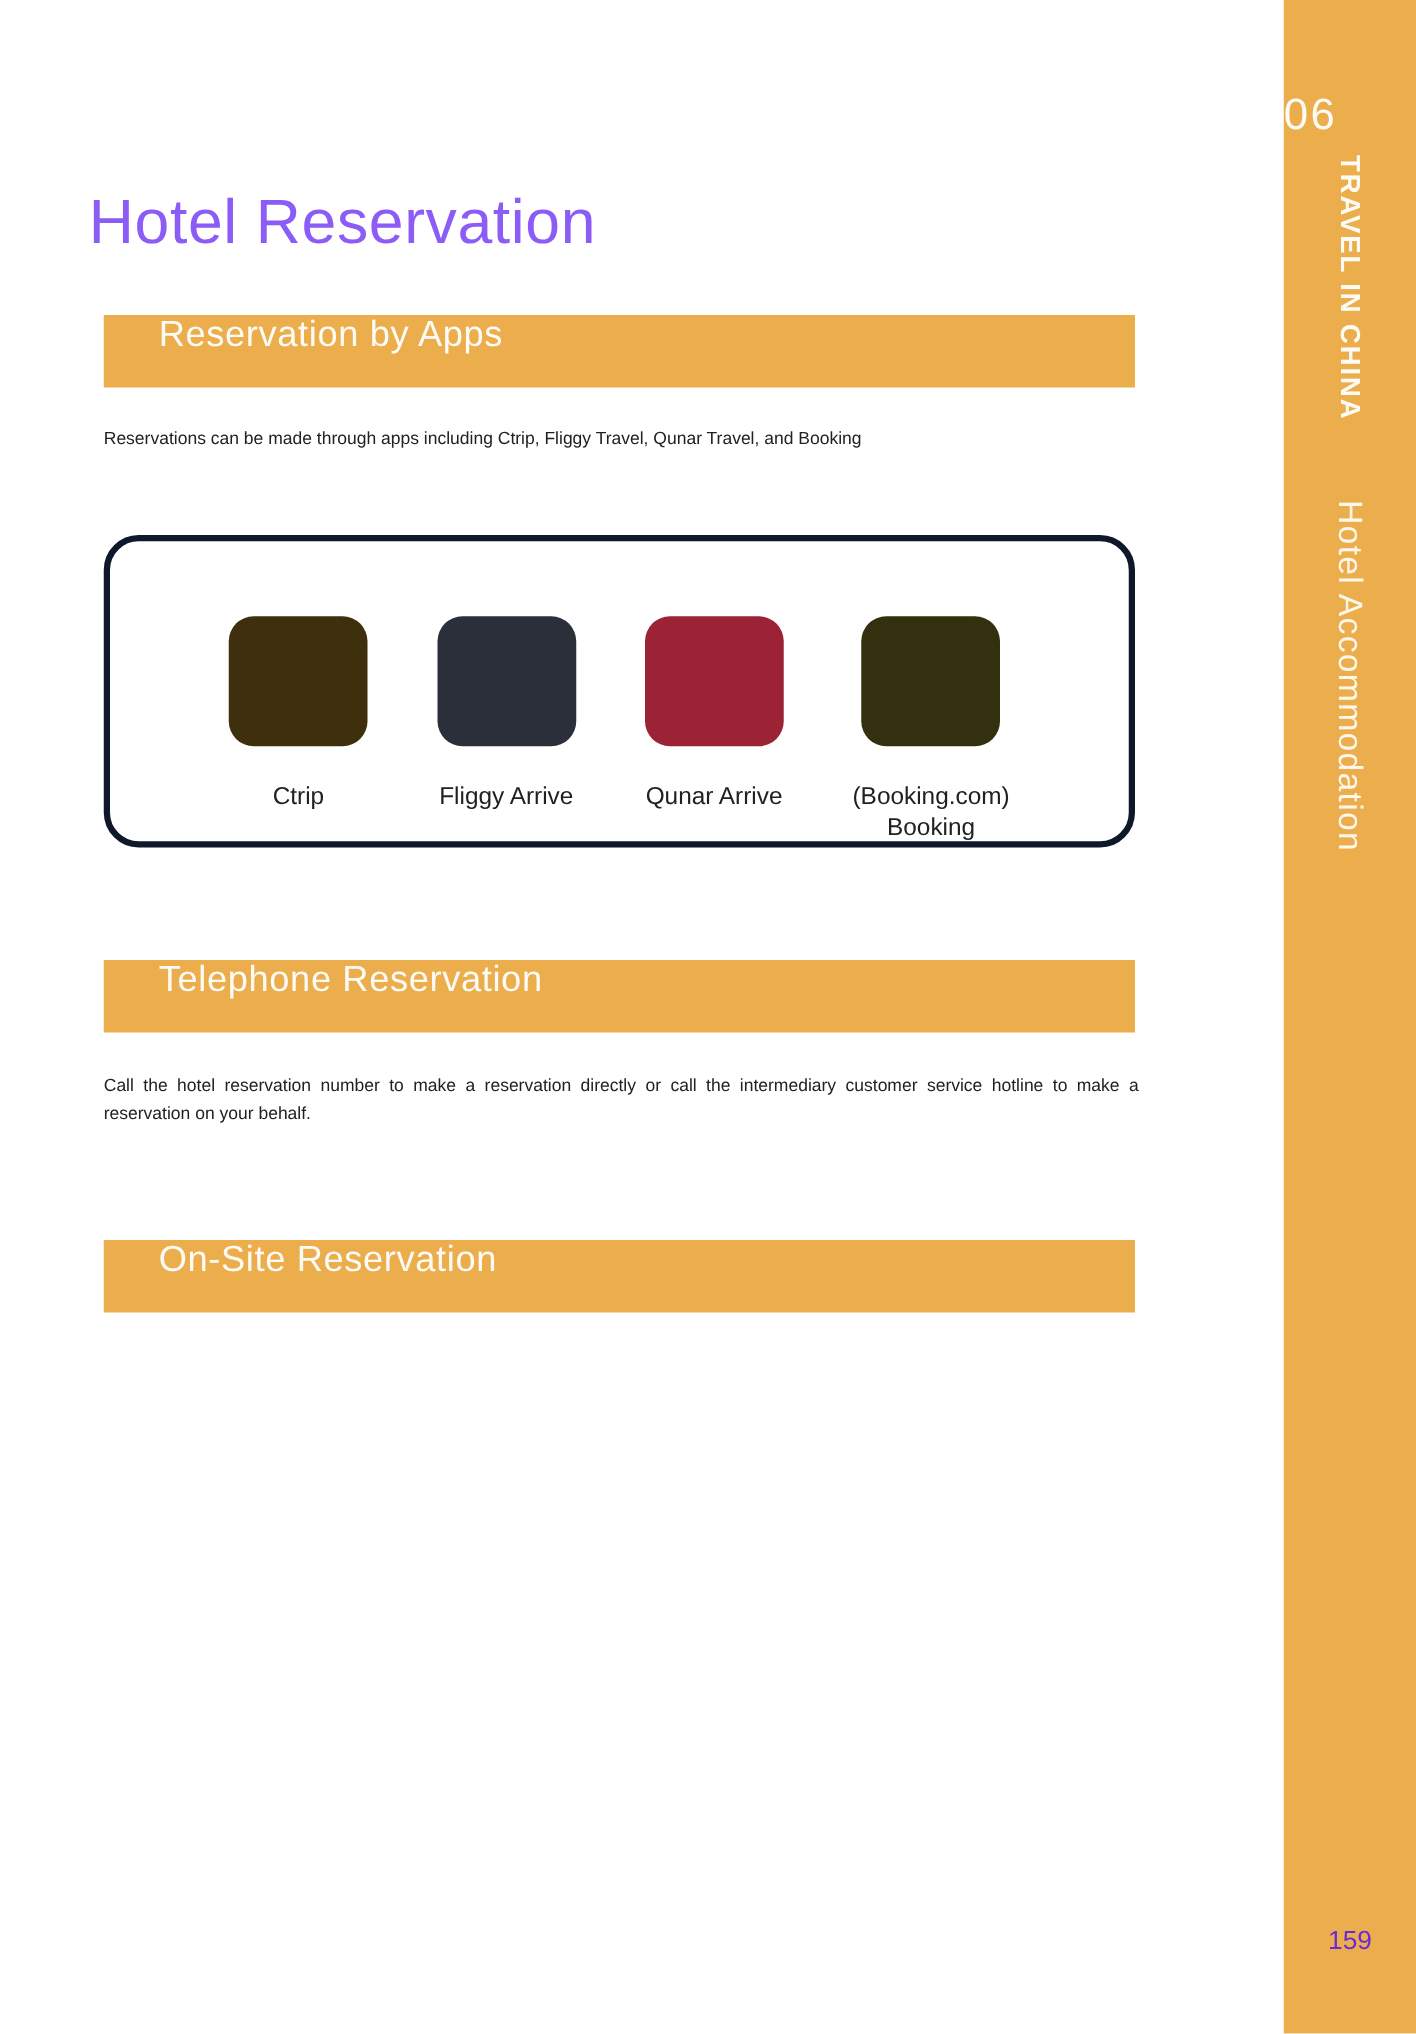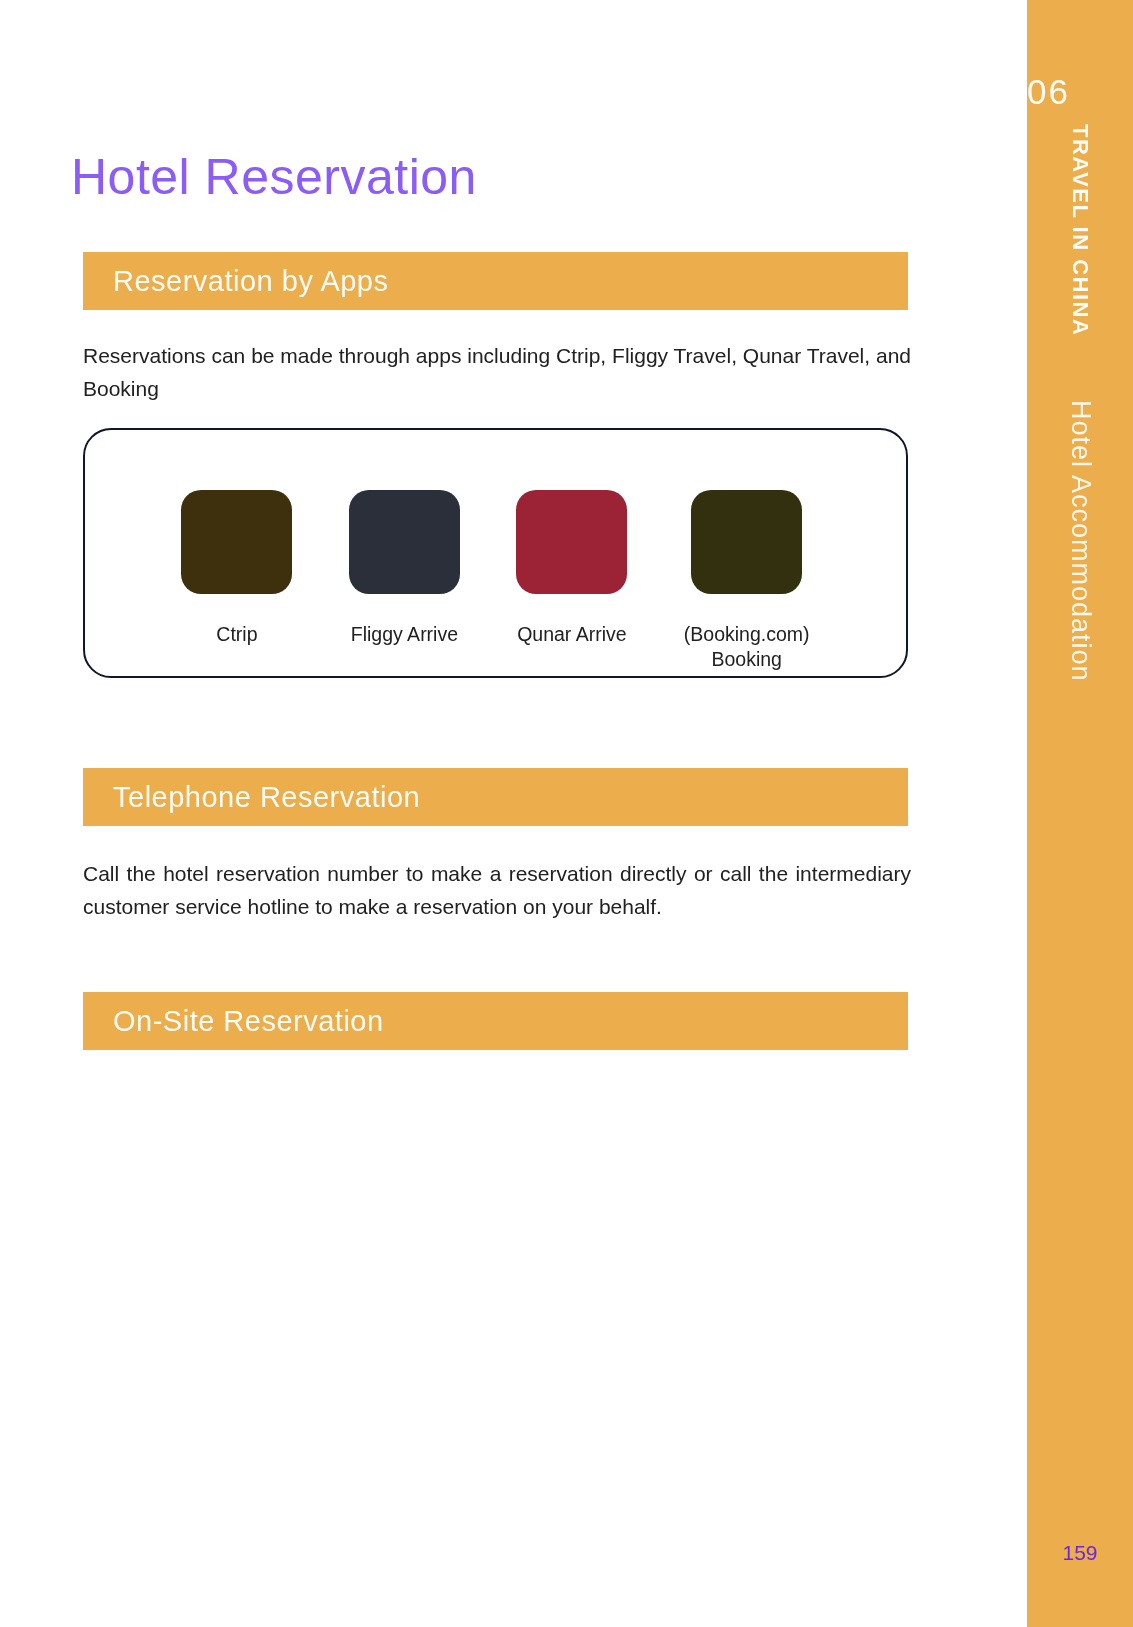--- a/index.html
+++ b/index.html
@@ -25,52 +25,52 @@
     letter-spacing: 0.5px;
   }
 
   .banner {
     position: absolute;
     left: 83px;
     width: 825px;
     height: 58px;
     background: #ecae4c;
     display: flex;
-    align-items: center;
-    padding-left: 30px;
+    align-items: flex-start;
+    padding-left: 44px;
   }
   .banner span {
     color: #fdfbf6;
     font-size: 29px;
     font-weight: 400;
     letter-spacing: 0.5px;
   }
   .banner-apps      { top: 252px; }
   .banner-telephone { top: 768px; }
   .banner-onsite    { top: 992px; }
 
   .body-text {
     position: absolute;
     left: 83px;
     width: 828px;
-    font-size: 21px;
+    font-size: 14px;
     line-height: 1.55;
     color: #212121;
     text-align: justify;
   }
   .body-apps      { top: 340px; }
   .body-telephone { top: 858px; }
   .body-onsite    { top: 1082px; }
 
   
   .apps-box {
     position: absolute;
     left: 83px; top: 428px;
     width: 825px; height: 250px;
-    border: 2px solid #0f172a;
+    border: 5px solid #0f172a;
     border-radius: 28px;
     background: #ffffff;
     display: flex;
     justify-content: space-evenly;
     align-items: flex-start;
     padding: 60px 40px 0 40px;
   }
   .app-item {
     display: flex;
     flex-direction: column;

